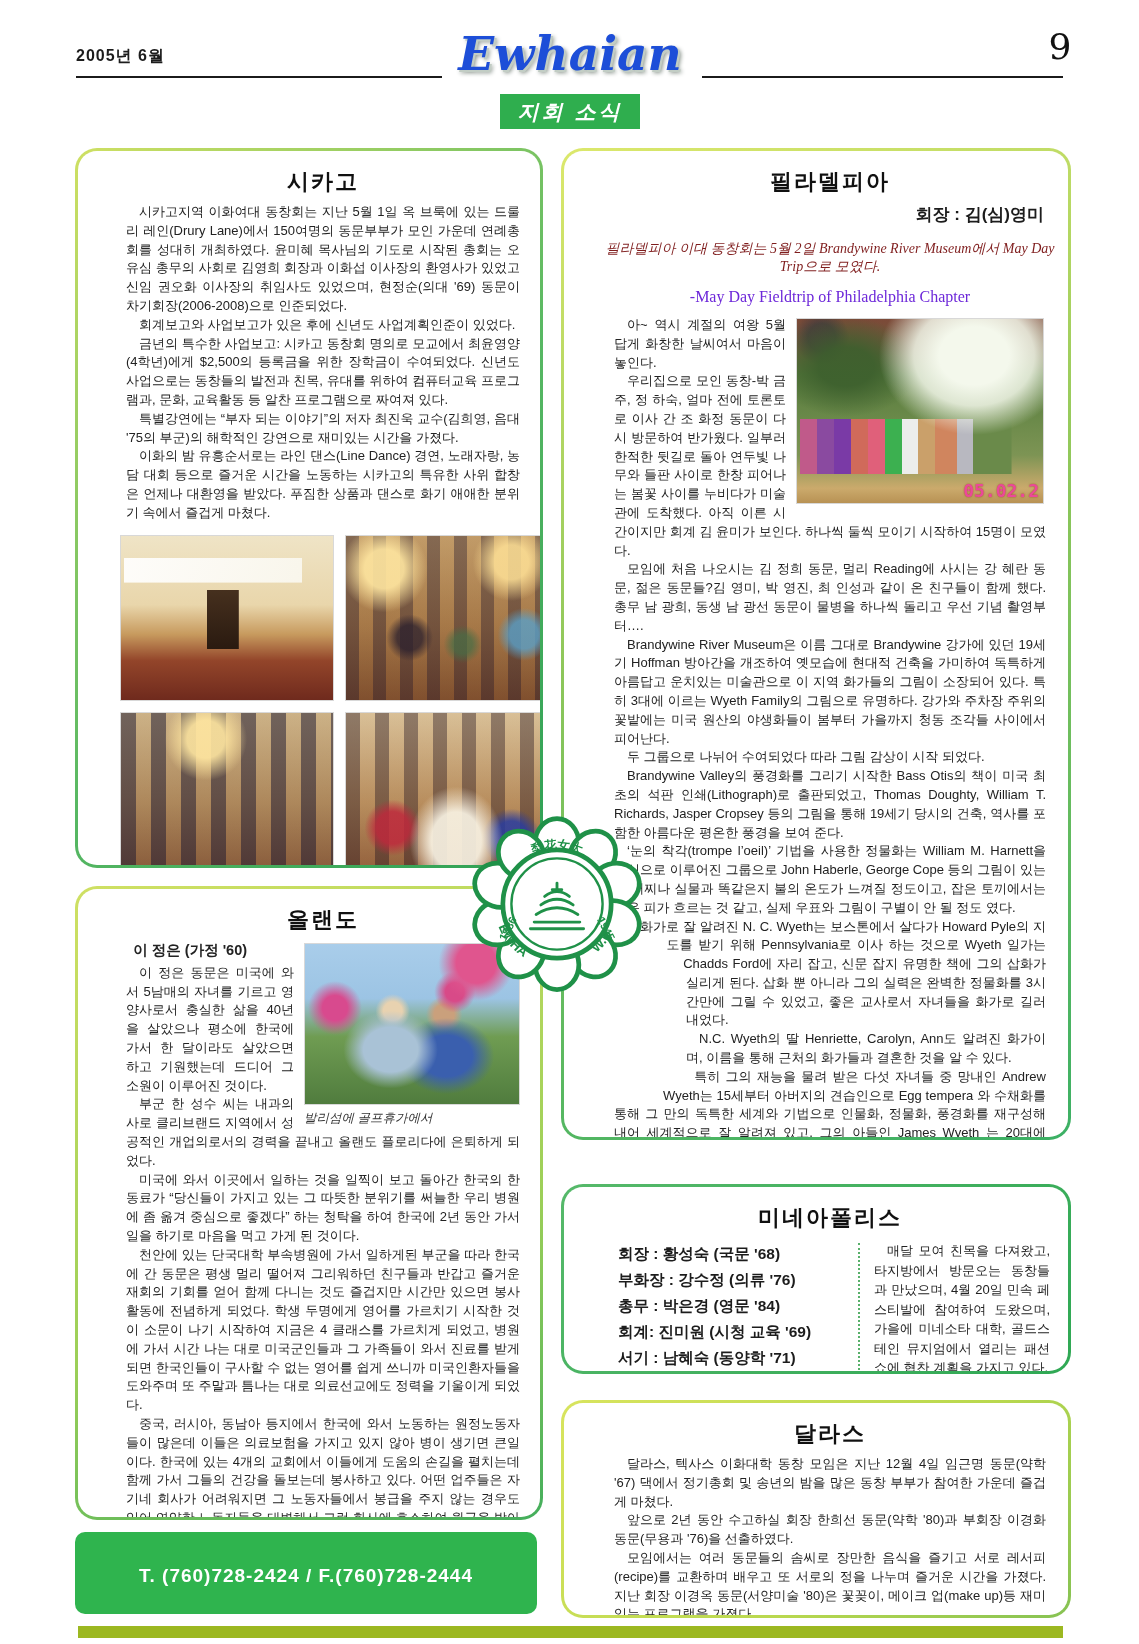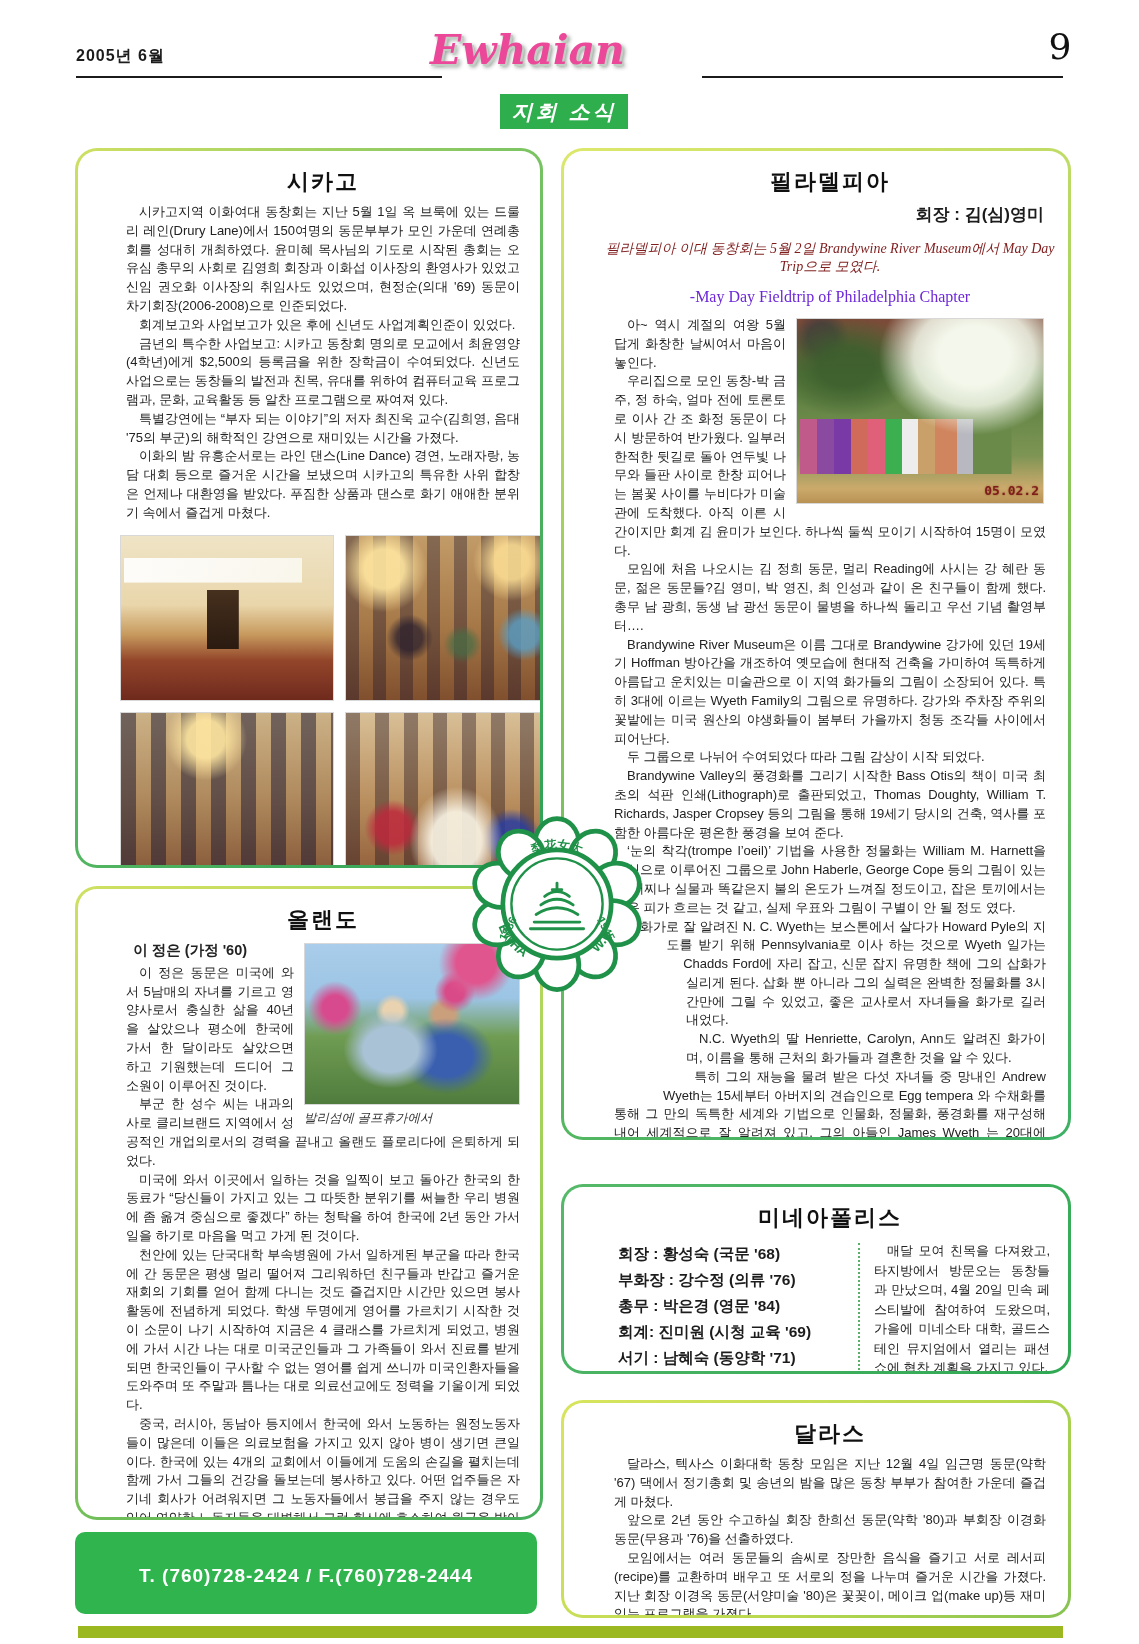--- a/index.html
+++ b/index.html
@@ -3,26 +3,26 @@
 <meta charset="utf-8">
 <style>
   html,body{margin:0;padding:0;background:#e9e9e9;}
   #page{position:relative;width:1139px;height:1644px;background:#ffffff;margin:0 auto;
         font-family:"Liberation Sans",sans-serif;color:#1c1c1c;overflow:hidden;}
 
   
   .hdr-date{position:absolute;left:76px;top:46px;font-size:16px;font-weight:bold;letter-spacing:1px;}
   .hdr-rule-l{position:absolute;left:76px;top:76px;width:366px;height:2px;background:#1b1b1b;}
   .hdr-rule-r{position:absolute;left:702px;top:76px;width:361px;height:2px;background:#1b1b1b;}
-  .hdr-logo{position:absolute;left:430px;width:280px;top:26px;
-            font-family:"DejaVu Serif",serif;font-style:italic;font-weight:bold;font-size:41px;
-            color:#ec4899;text-shadow:2px 2px 0 #c2cdc4,3px 3px 4px #8a948c;}
+  .hdr-logo{position:absolute;left:430px;width:280px;top:26px;text-align:center;
+            font-family:"DejaVu Serif",serif;font-style:italic;font-weight:bold;font-size:47px;
+            color:#1d4ed8;text-shadow:2px 2px 0 #c2cdc4,3px 3px 4px #8a948c;}
   .hdr-page{position:absolute;left:1030px;top:26px;width:60px;text-align:center;
             font-family:"DejaVu Serif",serif;font-size:36px;color:#111;}
-  .hdr-badge{position:absolute;left:500px;top:94px;width:128px;height:35px;background:#2fae4e;
+  .hdr-badge{position:absolute;left:500px;top:94px;width:140px;height:35px;background:#2fae4e;
              display:flex;align-items:center;justify-content:center;}
   .hdr-badge span{color:#fff;font-size:21px;font-weight:bold;font-style:italic;letter-spacing:3px;}
 
   
   .gbox{position:absolute;border-radius:22px;padding:3px;}
   .gbox-inner{background:#fff;border-radius:19px;width:100%;height:100%;box-sizing:border-box;
               position:relative;overflow:hidden;padding-left:28px;}
   .bx-chicago{left:75px;top:148px;width:462px;height:714px;
               background:linear-gradient(135deg,#cfe063,#58b863 55%,#2ea055);}
   .bx-orlando{left:75px;top:886px;width:462px;height:628px;
@@ -72,21 +72,21 @@
             text-align:center;margin:14px 10px 0 10px;color:#7f1d1d;}
   .ph-sub{font-family:"Liberation Serif",serif;font-size:16px;text-align:center;margin:12px 0 10px 0;color:#6d28d9;}
   .philly-photo-wrap{float:right;margin:2px 2px 6px 10px;position:relative;}
   .ph-p{width:248px;height:186px;}
   .photo-philly{background:
      radial-gradient(ellipse at 72% 20%,#f4f8ec 0 14%,rgba(243,247,234,.85) 24%,transparent 38%),
      radial-gradient(ellipse at 20% 26%,rgba(60,95,45,.9) 0 10%,transparent 26%),
      radial-gradient(circle at 10% 10%,rgba(70,60,60,.9) 0 5%,transparent 10%),
      linear-gradient(90deg,#c05a8a 0 8%,#8a4aa0 8% 16%,#7a3aa6 16% 24%,#d06a5a 24% 32%,#e0607a 32% 40%,#3cb050 40% 48%,#ecedec 48% 56%,#caa06a 56% 64%,#d0855e 64% 74%,#b8b8c0 74% 82%,#6a8a4a 82% 100%) no-repeat 8% 78%/86% 30%,
      linear-gradient(180deg,#7c4a38 0%,#6f5a3c 16%,#587a3c 30%,#6b8a4a 55%,#7d9454 74%,#cbaa6c 92%,#b89254 100%);}
-  .ph-stamp{position:absolute;right:5px;bottom:3px;color:#7f1d1d;font-size:13px;font-weight:bold;
+  .ph-stamp{position:absolute;right:5px;bottom:3px;color:#ec4899;font-size:18px;font-weight:bold;
             font-family:"DejaVu Sans Mono",monospace;text-shadow:0 0 2px rgba(120,40,0,.6);}
   .logo-spacer{float:left;width:86px;height:158px;margin:46px 6px 0 -20px;
                shape-outside:ellipse(78px 82px at 6% 50%);}
 
   
   .orl-byline{font-size:14.5px;font-weight:bold;margin:2px 0 4px 0;text-indent:0.5em;}
   .orl-photo-wrap{float:right;margin:2px 0 4px 10px;width:216px;}
   .ph-o{width:216px;height:162px;}
   .photo-orlando{background:
      radial-gradient(circle at 80% 12%,#e0558e 0 9%,transparent 17%),
@@ -131,21 +131,21 @@
   </div>
 
   <div class="gbox bx-chicago">
     <div class="gbox-inner">
       <div class="sec-title">시카고</div>
       <div class="body-txt">
         <p>시카고지역 이화여대 동창회는 지난 5월 1일 옥 브룩에 있는 드룰리 레인(Drury Lane)에서 150여명의 동문부부가 모인 가운데 연례총회를 성대히 개최하였다. 윤미혜 목사님의 기도로 시작된 총회는 오유심 총무의 사회로 김영희 회장과 이화섭 이사장의 환영사가 있었고 신임 권오화 이사장의 취임사도 있었으며, 현정순(의대 '69) 동문이 차기회장(2006-2008)으로 인준되었다.</p>
         <p>회계보고와 사업보고가 있은 후에 신년도 사업계획인준이 있었다.</p>
         <p>금년의 특수한 사업보고: 시카고 동창회 명의로 모교에서 최윤영양 (4학년)에게 $2,500의 등록금을 위한 장학금이 수여되었다. 신년도 사업으로는 동창들의 발전과 친목, 유대를 위하여 컴퓨터교육 프로그램과, 문화, 교육활동 등 알찬 프로그램으로 짜여져 있다.</p>
         <p>특별강연에는 “부자 되는 이야기”의 저자 최진욱 교수(김희영, 음대 '75의 부군)의 해학적인 강연으로 재미있는 시간을 가졌다.</p>
-        <p>이화의 밤 유흥순서로는 라인 댄스(Line Dance) 경연, 노래자랑, 농담 대회 등으로 즐거운 시간을 보냈으며 시카고의 특유한 사위 합창은 언제나 대환영을 받았다. 푸짐한 상품과 댄스로 화기 애애한 분위기 속에서 즐겁게 마쳤다.</p>
+        <p>이화의 밤 유흥순서로는 라인 댄스(Line Dance) 경연, 노래자랑, 농담 대회 등으로 즐거운 시간을 노동하는 시카고의 특유한 사위 합창은 언제나 대환영을 받았다. 푸짐한 상품과 댄스로 화기 애애한 분위기 속에서 즐겁게 마쳤다.</p>
       </div>
       <div class="ph-grid">
         <div class="photo ph-c photo-podium"></div>
         <div class="photo ph-c photo-dance"></div>
         <div class="photo ph-c photo-stand"></div>
         <div class="photo ph-c photo-tables"></div>
       </div>
     </div>
   </div>
 

